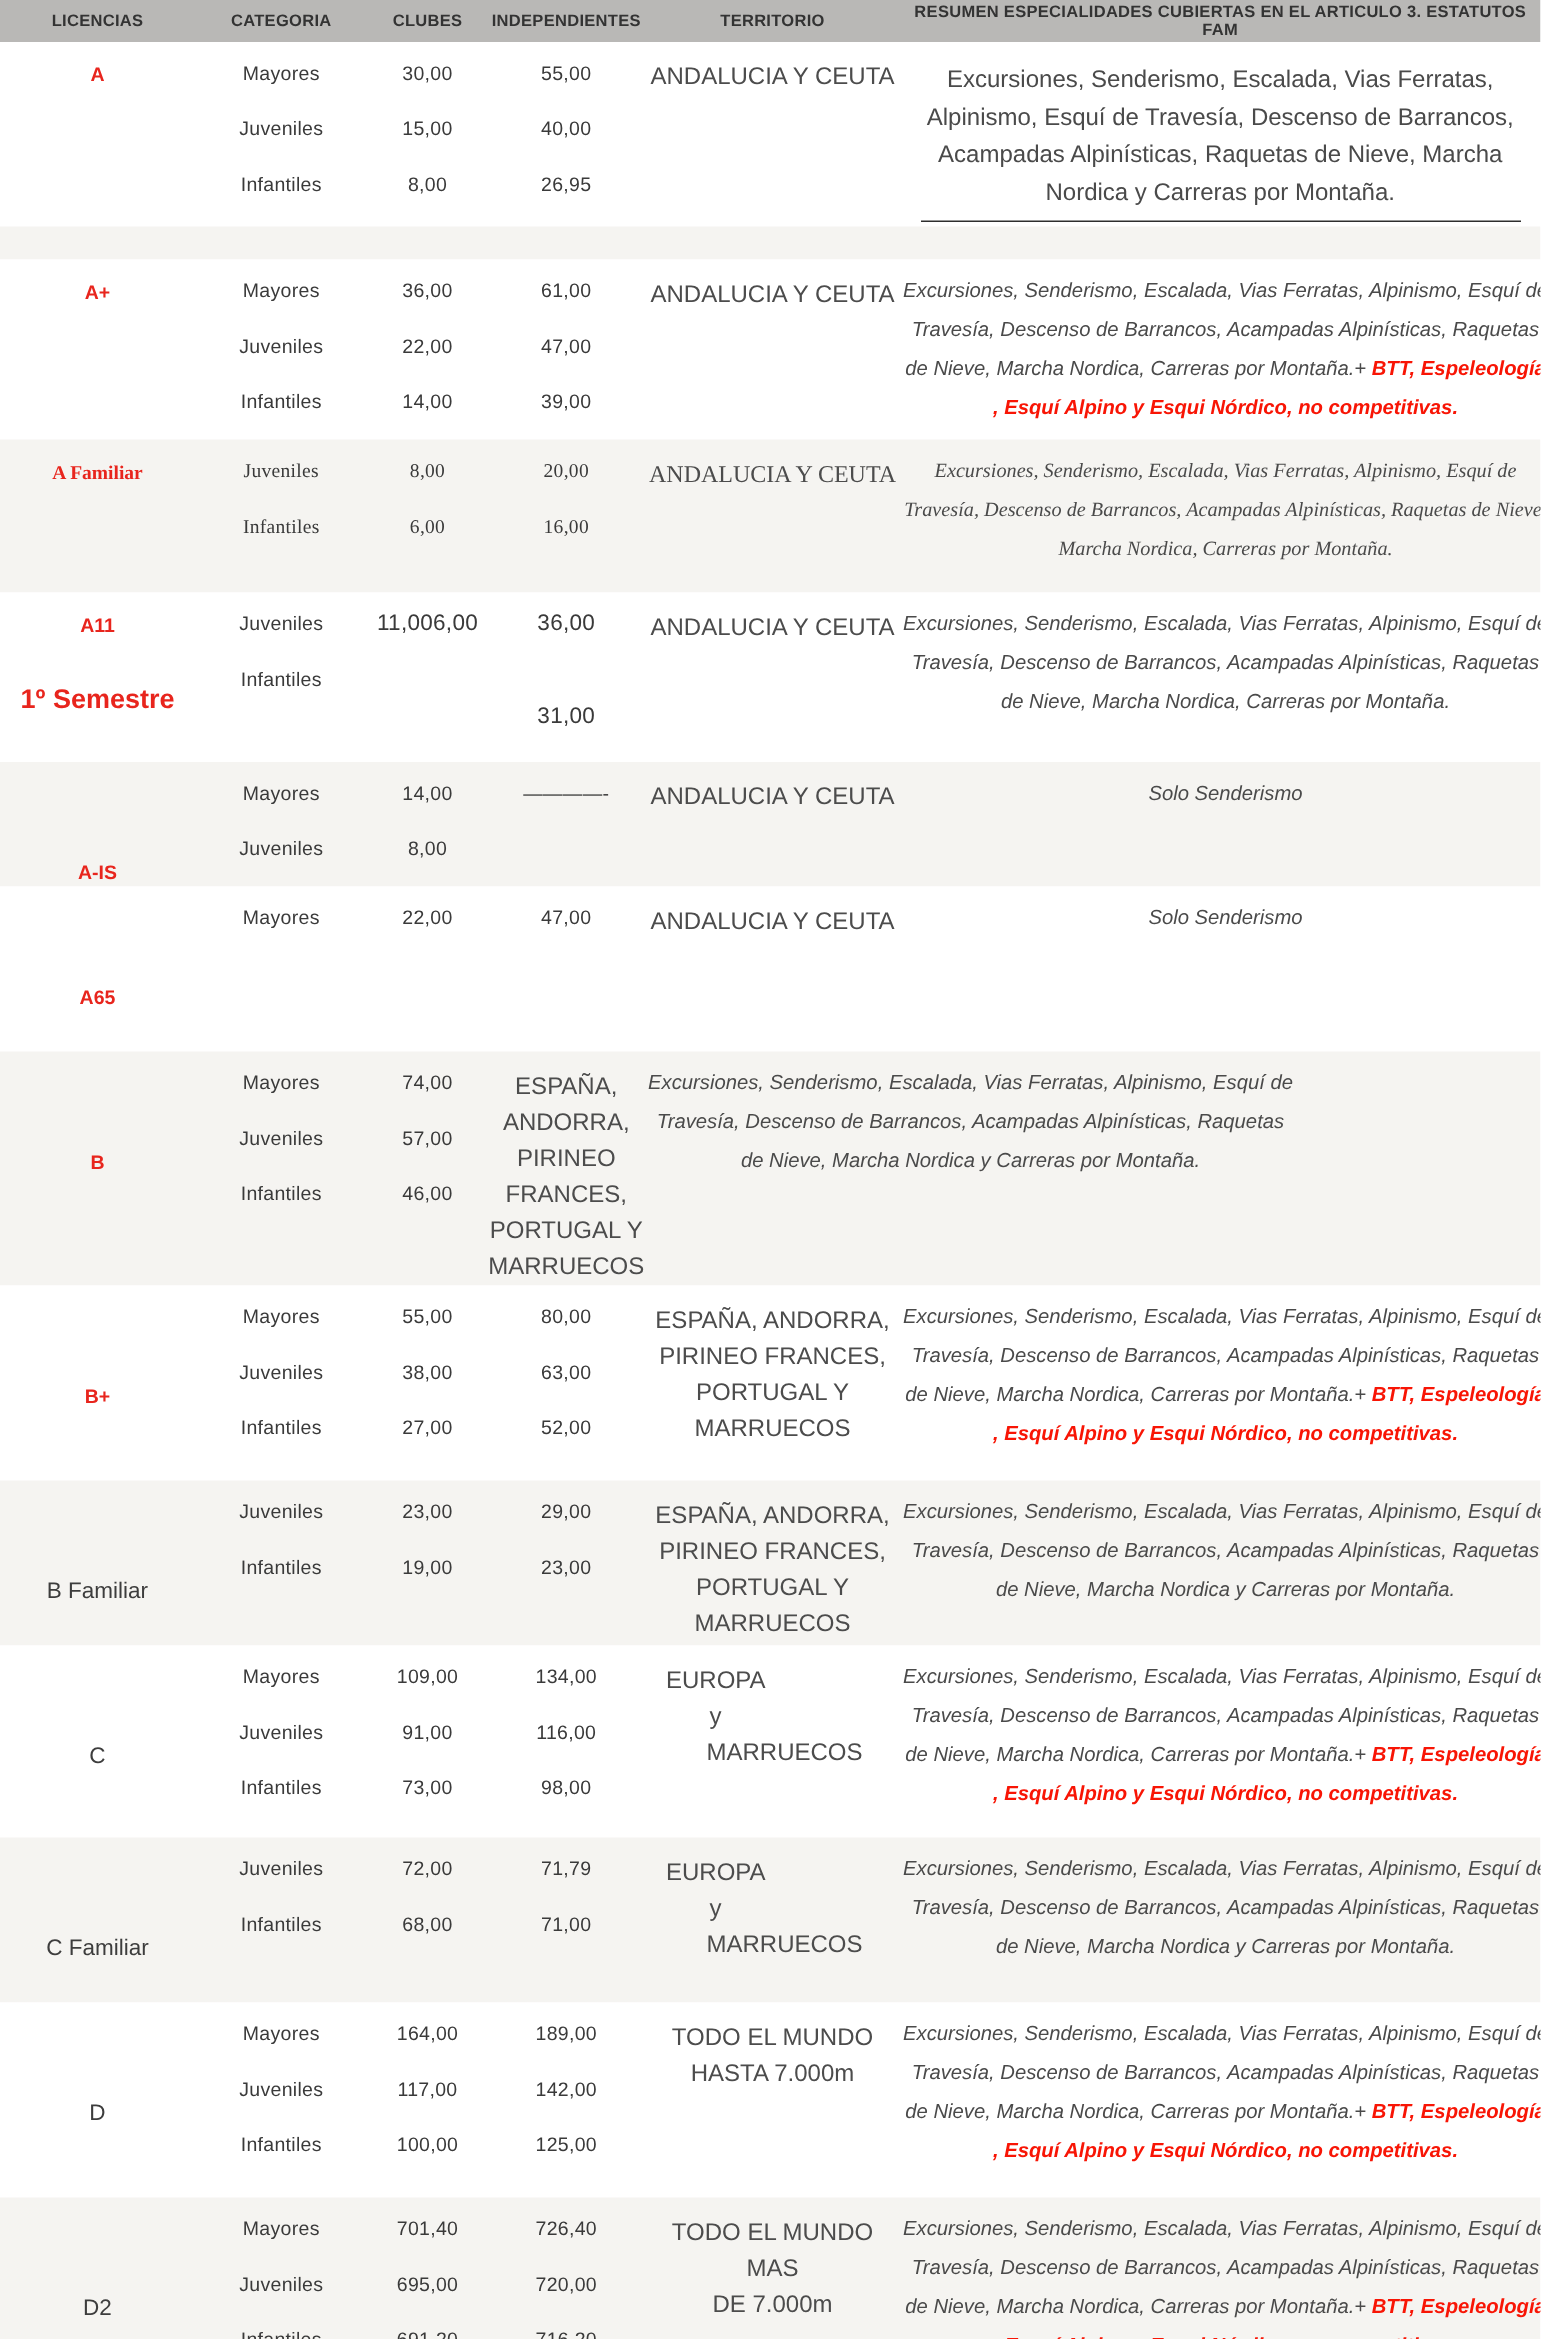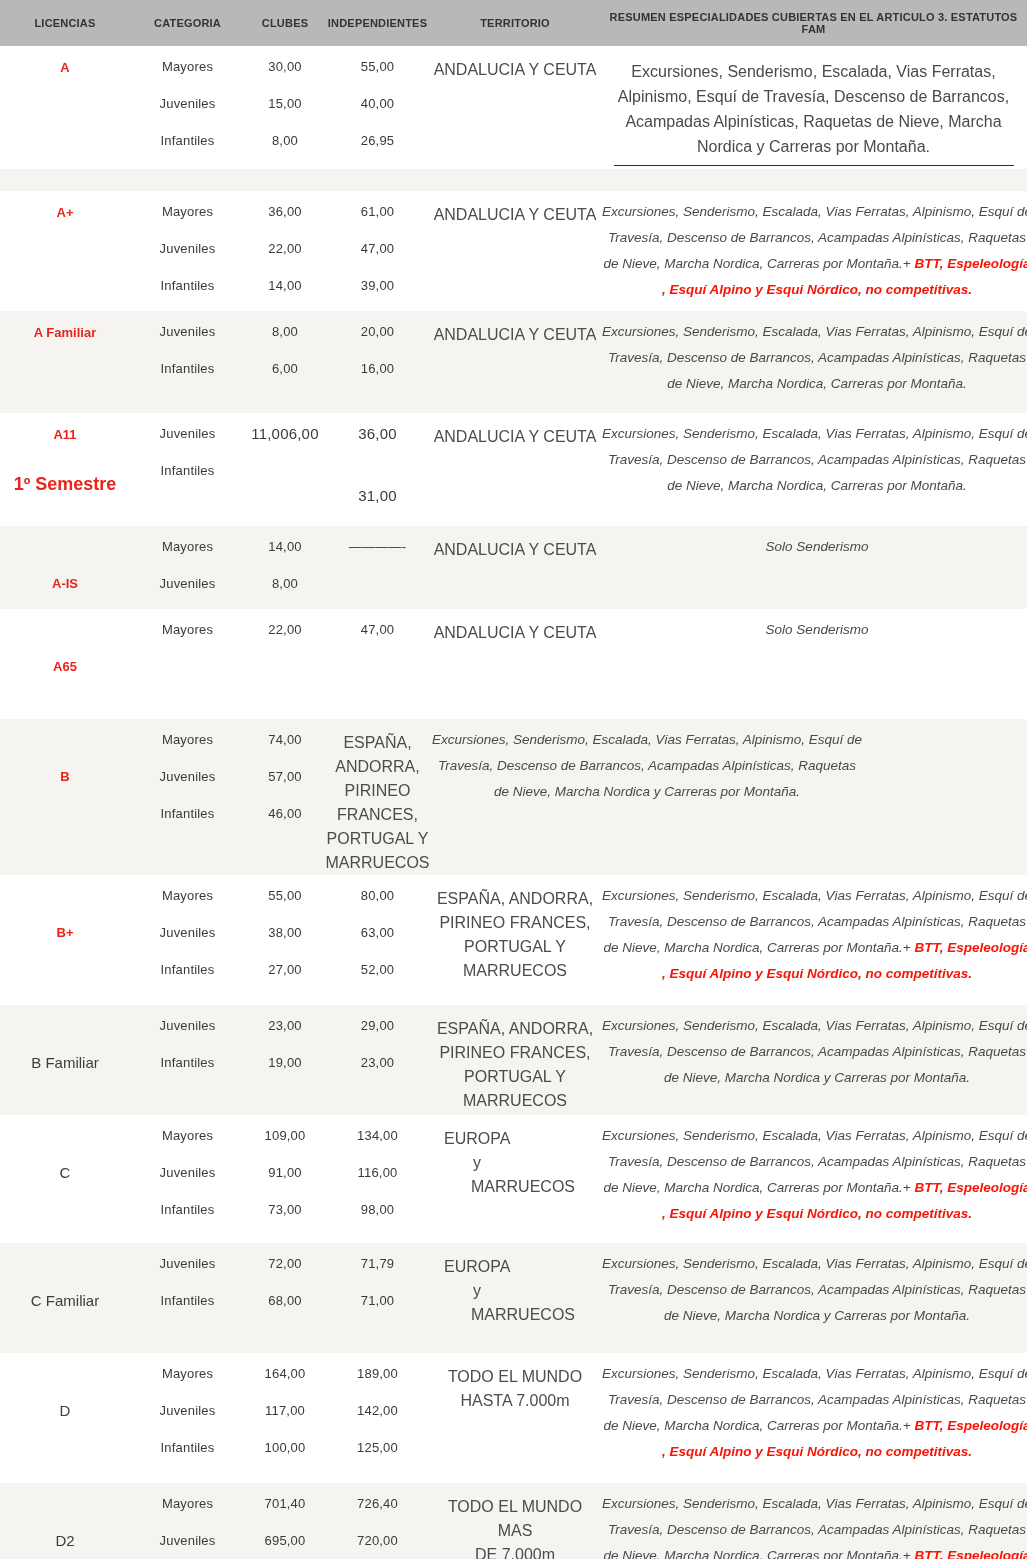--- a/index.html
+++ b/index.html
@@ -6,32 +6,32 @@
     --red:#e8251d;
     --res-red:#f81505;
     --header-bg:#b9b8b6;
     --shade:#f5f4f1;
     --ink:#3f3f3f;
   }
   html,body{margin:0;padding:0;background:#fff;}
   body{font-family:"Liberation Sans",sans-serif;color:var(--ink);width:1027px;}
   .table{width:1027px;}
   .hrow,.row{display:grid;grid-template-columns:130px 115px 80px 105px 170px 1fr;}
-  .hrow{background:var(--header-bg);height:46px;align-items:center;}
+  .hrow{background:var(--header-bg);height:28px;align-items:center;}
   .hcell{font-size:11px;font-weight:bold;color:#333;text-align:center;letter-spacing:.2px;}
   .row{background:#fff;}
   .row.shaded{background:var(--shade);}
   .sep{height:22px;background:var(--shade);}
   .cell{padding-top:2px;min-width:0;}
   .line{height:37px;display:flex;align-items:center;justify-content:center;font-size:13px;color:#3a3a3a;letter-spacing:.2px;}
   .line.drop{transform:translateY(-7px);height:26px;}
   .big-nums .num .line{font-size:15px;}
   .lic{text-align:center;}
   .lic.top{padding-top:14px;}
-  .lic.mid{padding-top:50px;}
+  .lic.mid{padding-top:66px;}
   .lic-label{font-size:13px;font-weight:bold;line-height:15px;}
   .lic-label.red{color:var(--red);}
   .lic-label.dark{color:#3d3d3d;font-weight:normal;font-size:15px;}
   .lic-sub{margin-top:32px;font-size:18px;font-weight:bold;color:var(--red);}
   .ter{padding-top:12px;text-align:center;font-size:16px;color:#4c4c4c;line-height:24px;}
   .tline{display:block;}
   .ter.staggered .tline:nth-child(1){text-align:left;padding-left:14px;}
   .ter.staggered .tline:nth-child(2){transform:translateX(-38px);}
   .ter.staggered .tline:nth-child(3){transform:translateX(8px);}
   .res{padding-top:8px;text-align:center;color:#4a4a4a;}
@@ -102,21 +102,21 @@
           <div class="line">47,00</div>
           <div class="line">39,00</div>
         </div>
         <div class="cell ter">
           <div class="tline">ANDALUCIA Y CEUTA</div>
         </div>
         <div class="cell res">
           <div class="res-text italic"><span class="res-main">Excursiones, Senderismo, Escalada, Vias Ferratas, Alpinismo, Esquí de Travesía, Descenso de Barrancos, Acampadas Alpinísticas, Raquetas de Nieve, Marcha Nordica, Carreras por Montaña.+ </span><span class="res-red">BTT, Espeleología , Esquí Alpino y Esqui Nórdico, no competitivas.</span></div>
         </div>
       </div>
-      <div class="row shaded" style="min-height: 102px;">
+      <div class="row shaded" style="min-height: 102px; font-family: Liberation Serif, serif;">
         <div class="cell lic top">
           <div class="lic-label red">A Familiar</div>
         </div>
         <div class="cell cat">
           <div class="line">Juveniles</div>
           <div class="line">Infantiles</div>
         </div>
         <div class="cell num">
           <div class="line">8,00</div>
           <div class="line">6,00</div>

